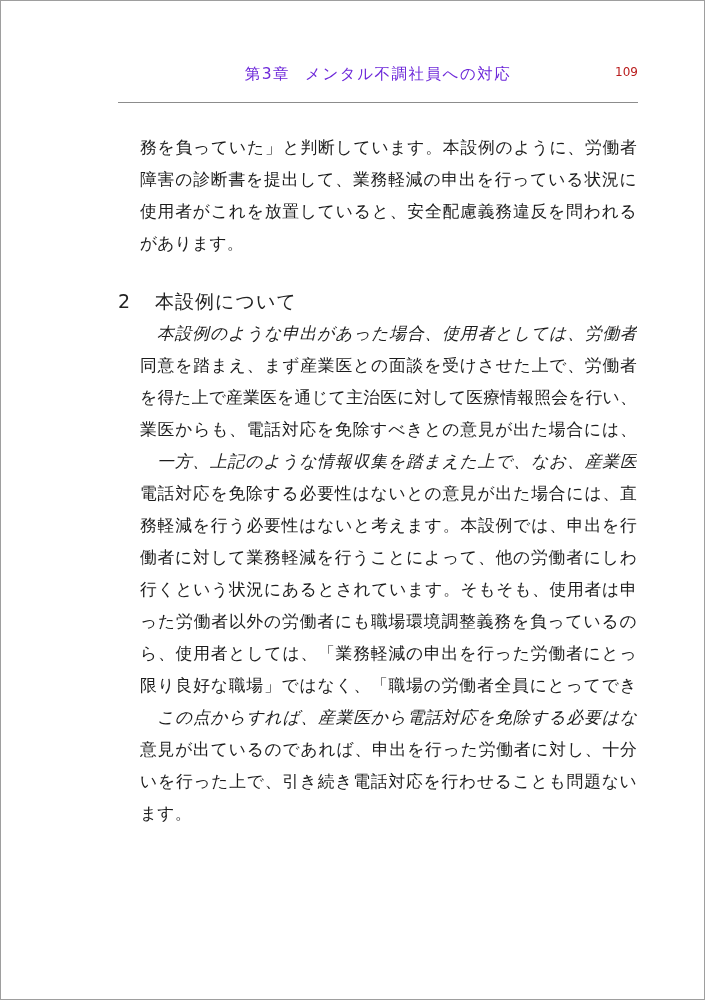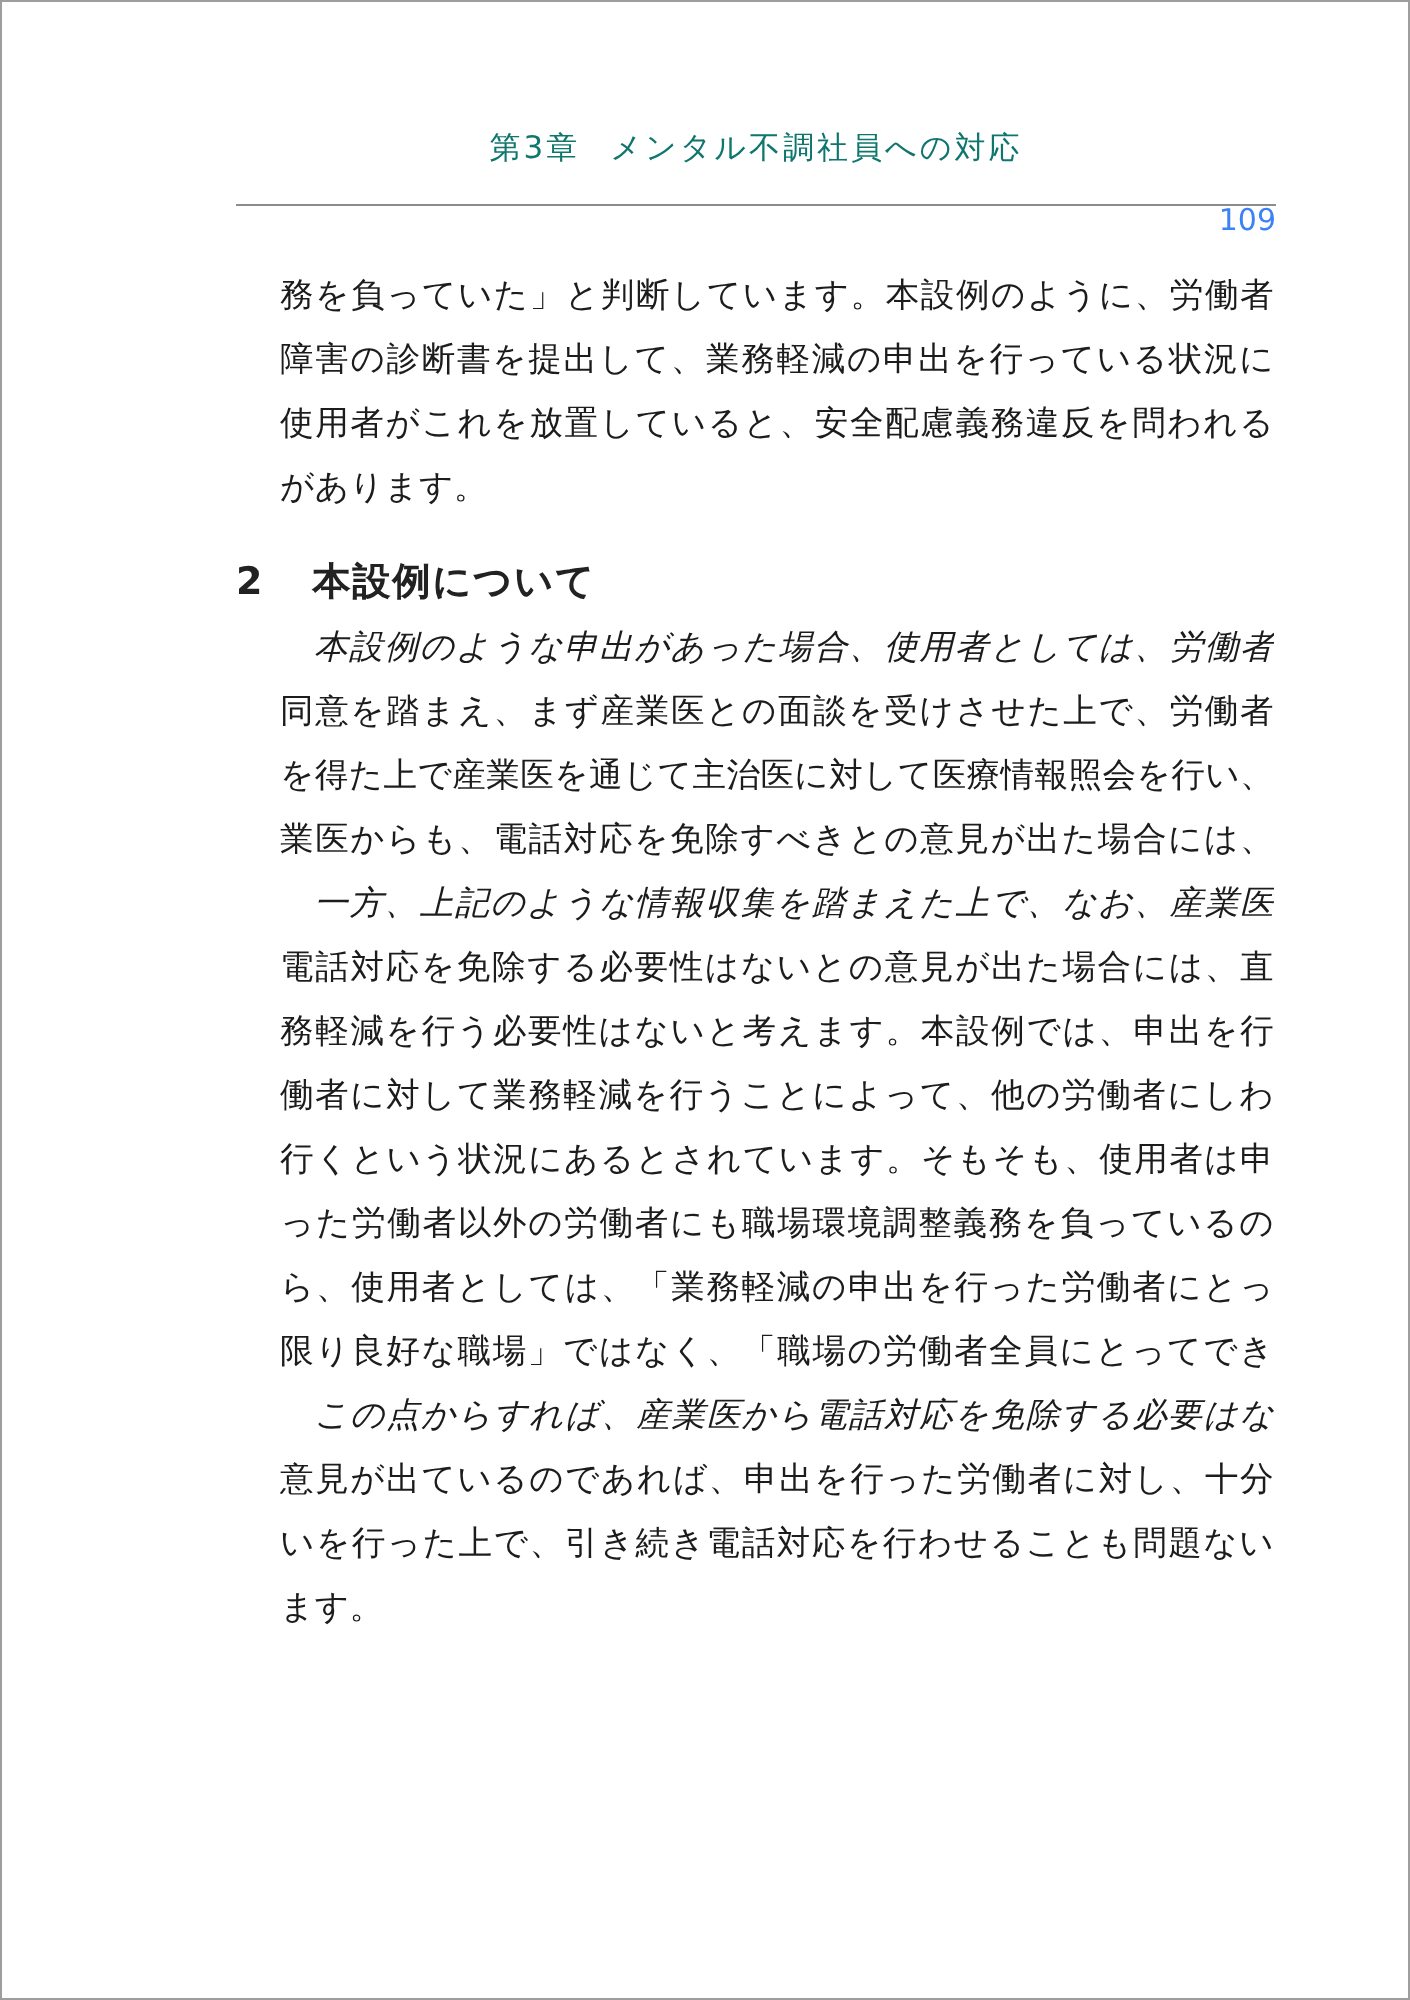--- a/index.html
+++ b/index.html
@@ -26,35 +26,34 @@
   }
   .running-title {
     position: absolute;
     left: 0;
     right: 0;
     top: 0;
     text-align: center;
     font-family: "DejaVu Sans", "Liberation Sans", sans-serif;
     font-size: 15.5px;
     letter-spacing: 1.5px;
-    color: #0f766e;
+    color: #6d28d9;
     white-space: nowrap;
   }
   .rh-gap {
     display: inline-block;
     width: 15px;
   }
   .page-number {
     position: absolute;
     right: 0;
     top: 1px;
     font-family: "DejaVu Sans", "Liberation Sans", sans-serif;
-    font-size: 15px;
-    color: #3b82f6;
-    margin-top: 36px;
+    font-size: 12px;
+    color: #b91c1c;
   }
   .header-rule {
     position: absolute;
     left: 117px;
     top: 101px;
     width: 520px;
     height: 0;
     border-top: 1px solid #8c8c8c;
   }
   .body-text {
@@ -80,27 +79,27 @@
     white-space: normal;
     text-align: justify;
     text-align-last: justify;
     overflow: hidden;
   }
   .text-line.indent {
     padding-left: 17px;
     font-style: italic;
   }
   .section-heading {
-    margin-top: 16px;
+    margin-top: 26px;
     height: 32px;
     line-height: 32px;
     padding-left: 22px;
     font-family: "DejaVu Sans", "Liberation Sans", sans-serif;
     font-size: 19px;
-    font-weight: 700;
+    font-weight: 400;
     color: #222222;
     letter-spacing: 1px;
   }
   .heading-number {
     display: inline-block;
     margin-right: 24px;
   }
 </style>
 </head>
 <body>

